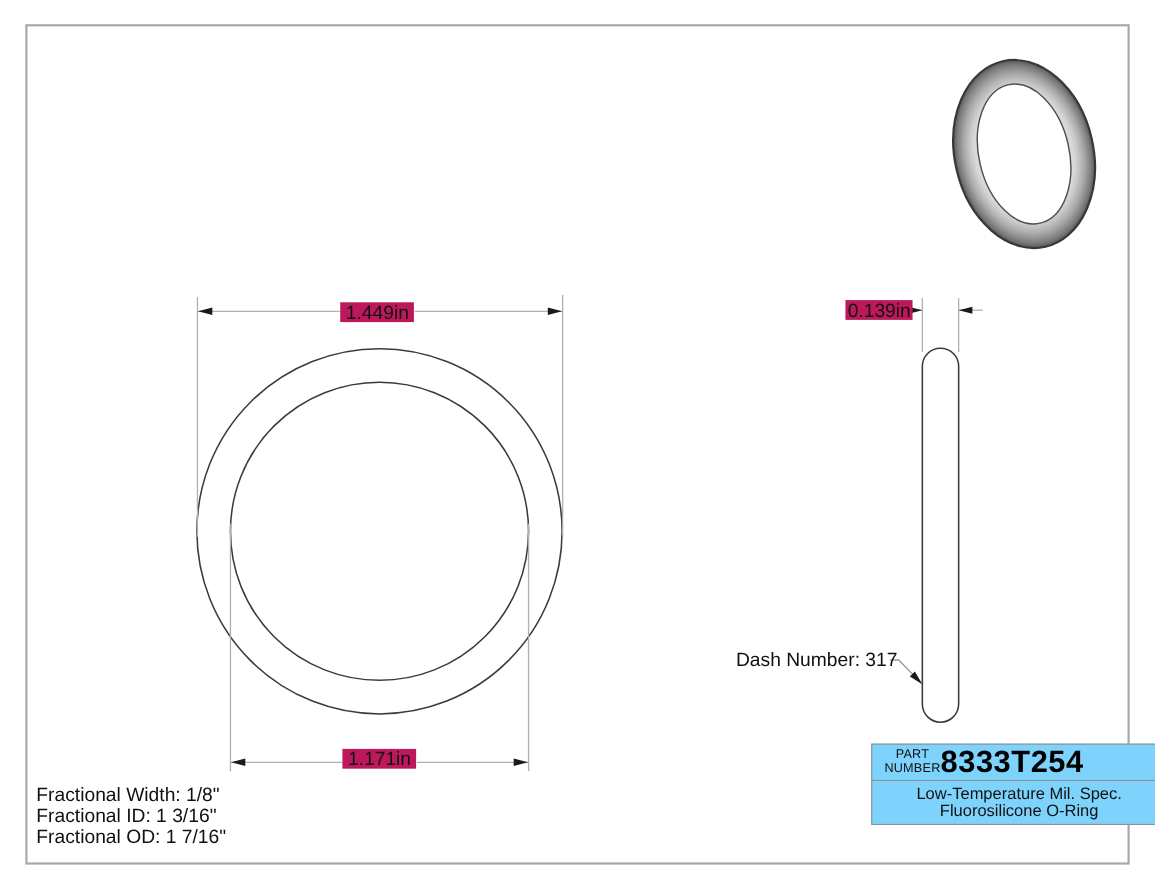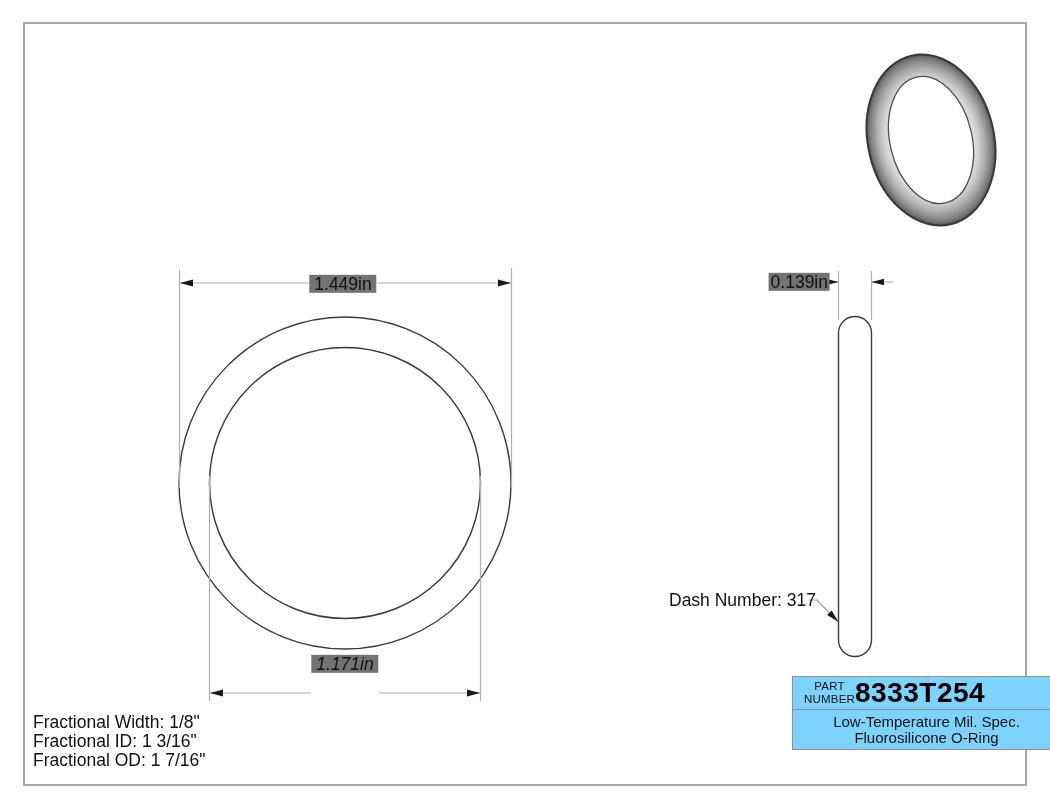--- a/index.html
+++ b/index.html
@@ -6,21 +6,21 @@
   #canvas{
     position:relative;width:1050px;height:811px;background:#ffffff;overflow:hidden;
     font-family:"Liberation Sans","DejaVu Sans",sans-serif;color:#1a1a1a;
   }
   #page-border{
     position:absolute;left:23px;top:22px;width:1004px;height:764px;
     border:2px solid #a8a8a8;box-sizing:border-box;background:transparent;
   }
   #linework{position:absolute;left:0;top:0;width:1050px;height:811px;}
   .dim-label{
-    position:absolute;background:#737373;padding:0 5px;white-space:nowrap;
+    position:absolute;background:#be185d;padding:0 5px;white-space:nowrap;
     font-size:17.5px;line-height:1.05;color:#111;
   }
   .center-anchor{transform:translate(-50%,-50%);}
   .right-anchor{transform:translate(-100%,-50%);padding:0 2px;}
   .left-anchor{transform:translate(0,-50%);background:transparent;padding:0;}
   #notes{
     position:absolute;left:33px;top:713px;font-size:17.5px;line-height:19px;color:#111;
   }
   #title-block{
     position:absolute;left:792px;top:676px;width:269px;height:74px;
@@ -102,21 +102,21 @@
     </g>
 
     <g>
       <polyline points="809,600 817,600 838,621.5" fill="none" stroke="#9a9a9a" stroke-width="1.2"></polyline>
       <polygon points="838.5,622 827.1,614.9 831.7,610.5" fill="#1a1a1a" stroke="none"></polygon>
     </g>
   </svg>
 
   <span class="dim-label center-anchor" style="left:343px;top:284px;">1.449in</span>
 
-  <span class="dim-label center-anchor" style="left:345px;top:664px;font-style:italic;">1.171in</span>
+  <span class="dim-label center-anchor" style="left:345px;top:690px;">1.171in</span>
 
   <span class="dim-label right-anchor" style="left:806px;top:282px;margin-left:24px;">0.139in</span>
 
   <span class="dim-label left-anchor" style="left:669px;top:600px;">Dash Number: 317</span>
 
   <div id="notes">
     <div>Fractional Width: 1/8"</div>
     <div>Fractional ID: 1 3/16"</div>
     <div>Fractional OD: 1 7/16"</div>
   </div>

